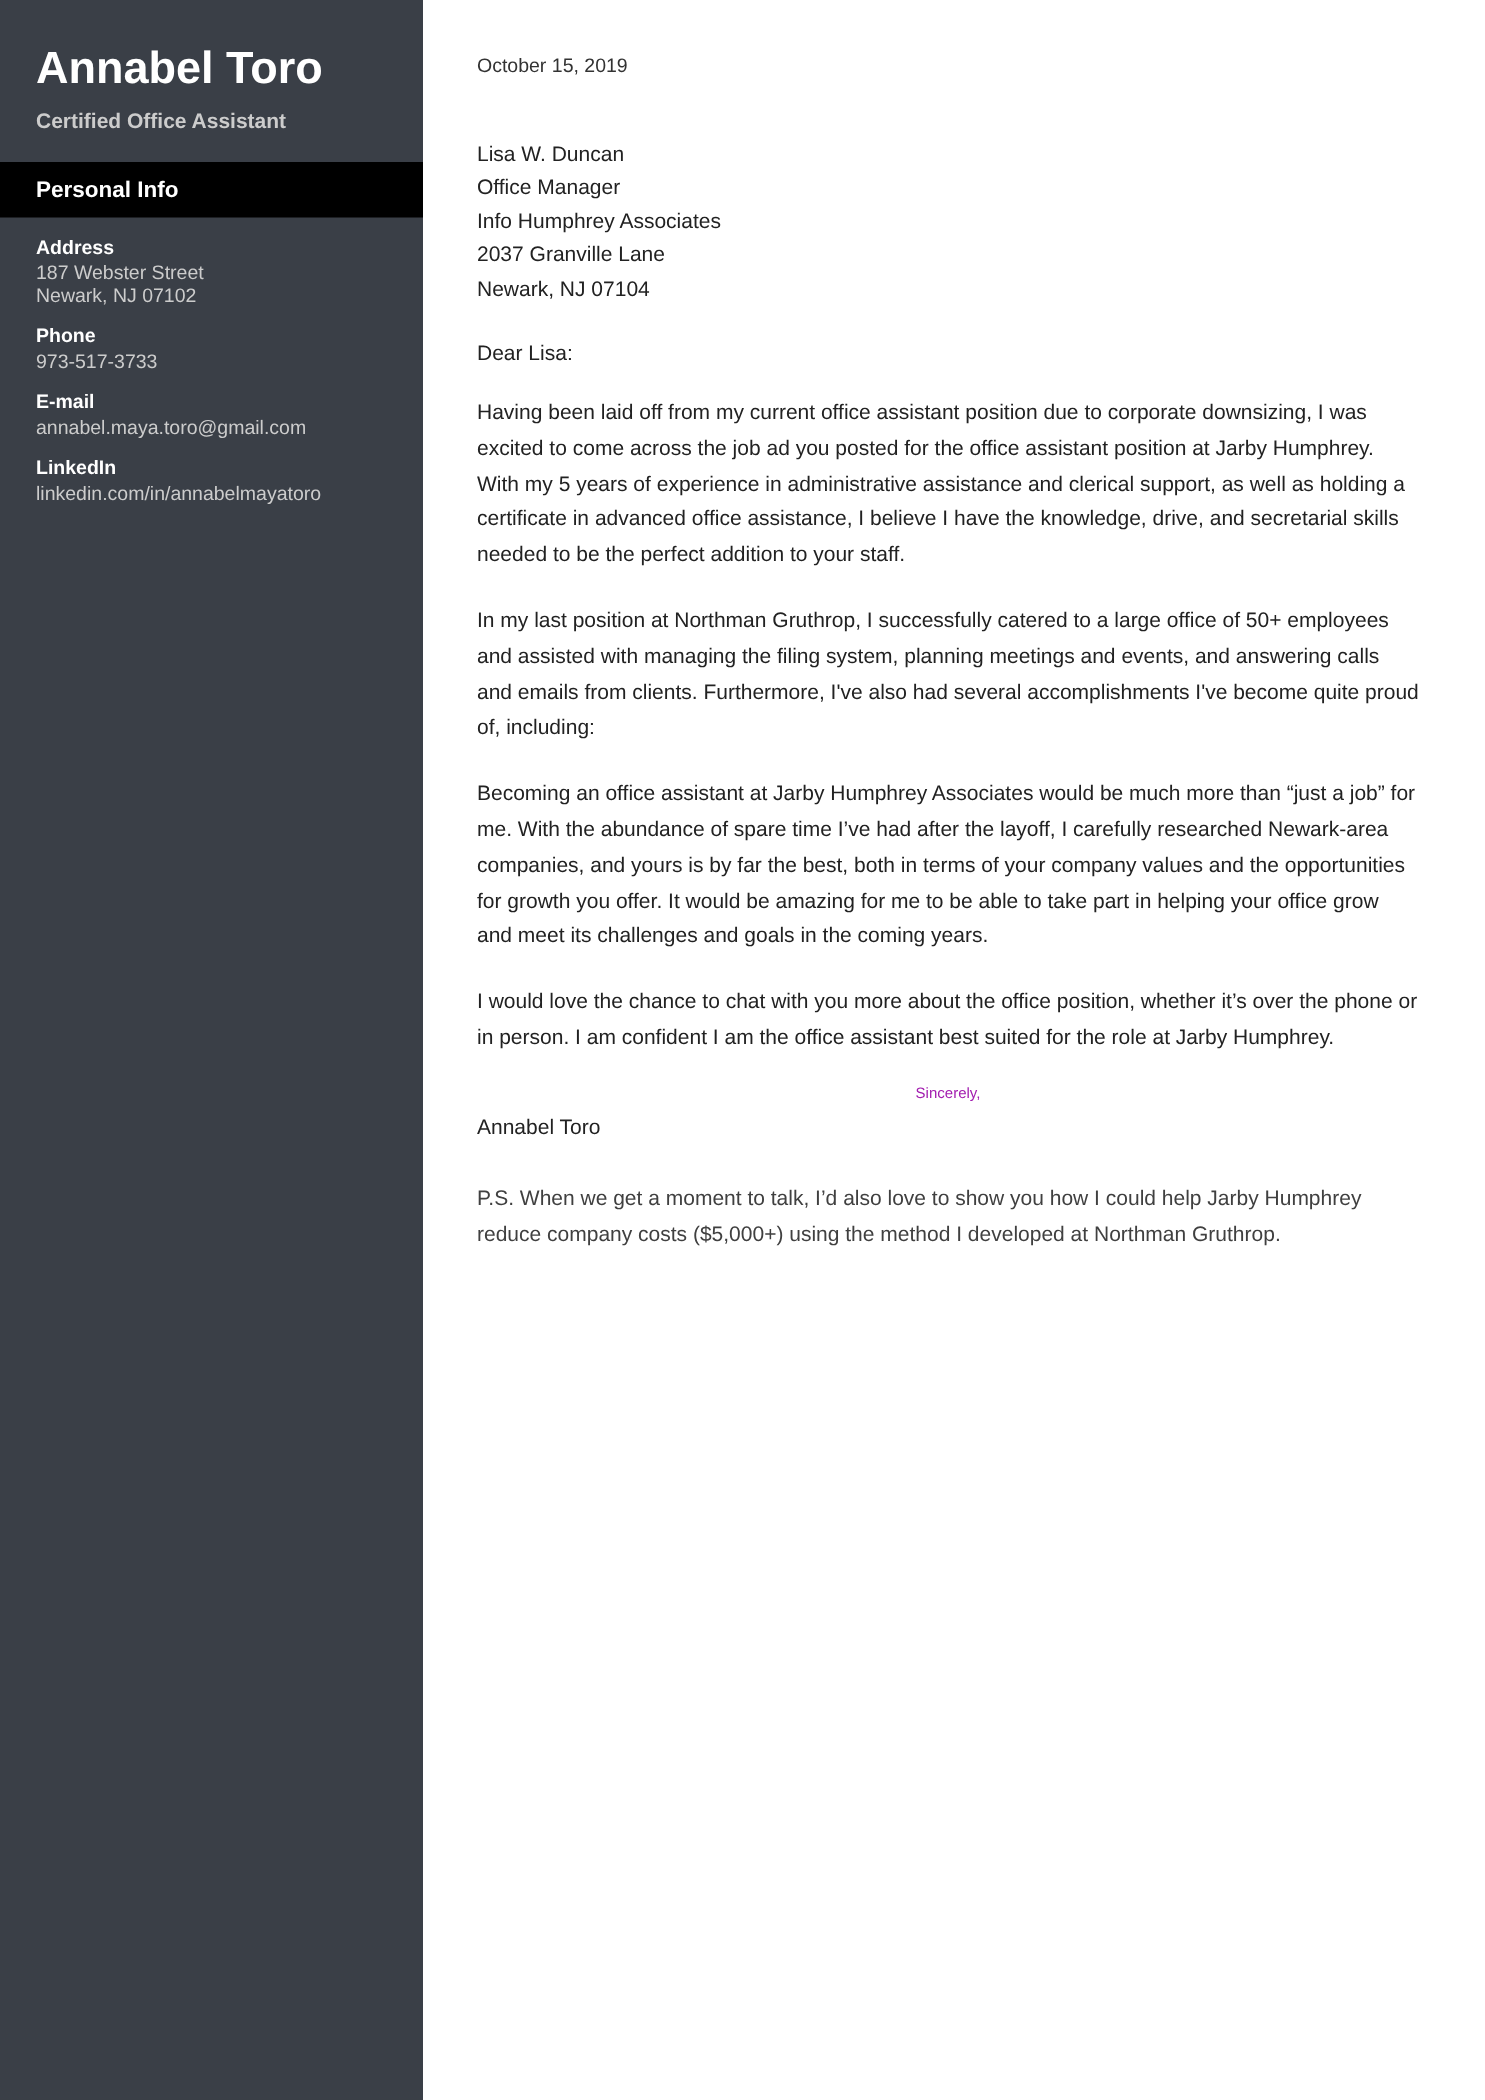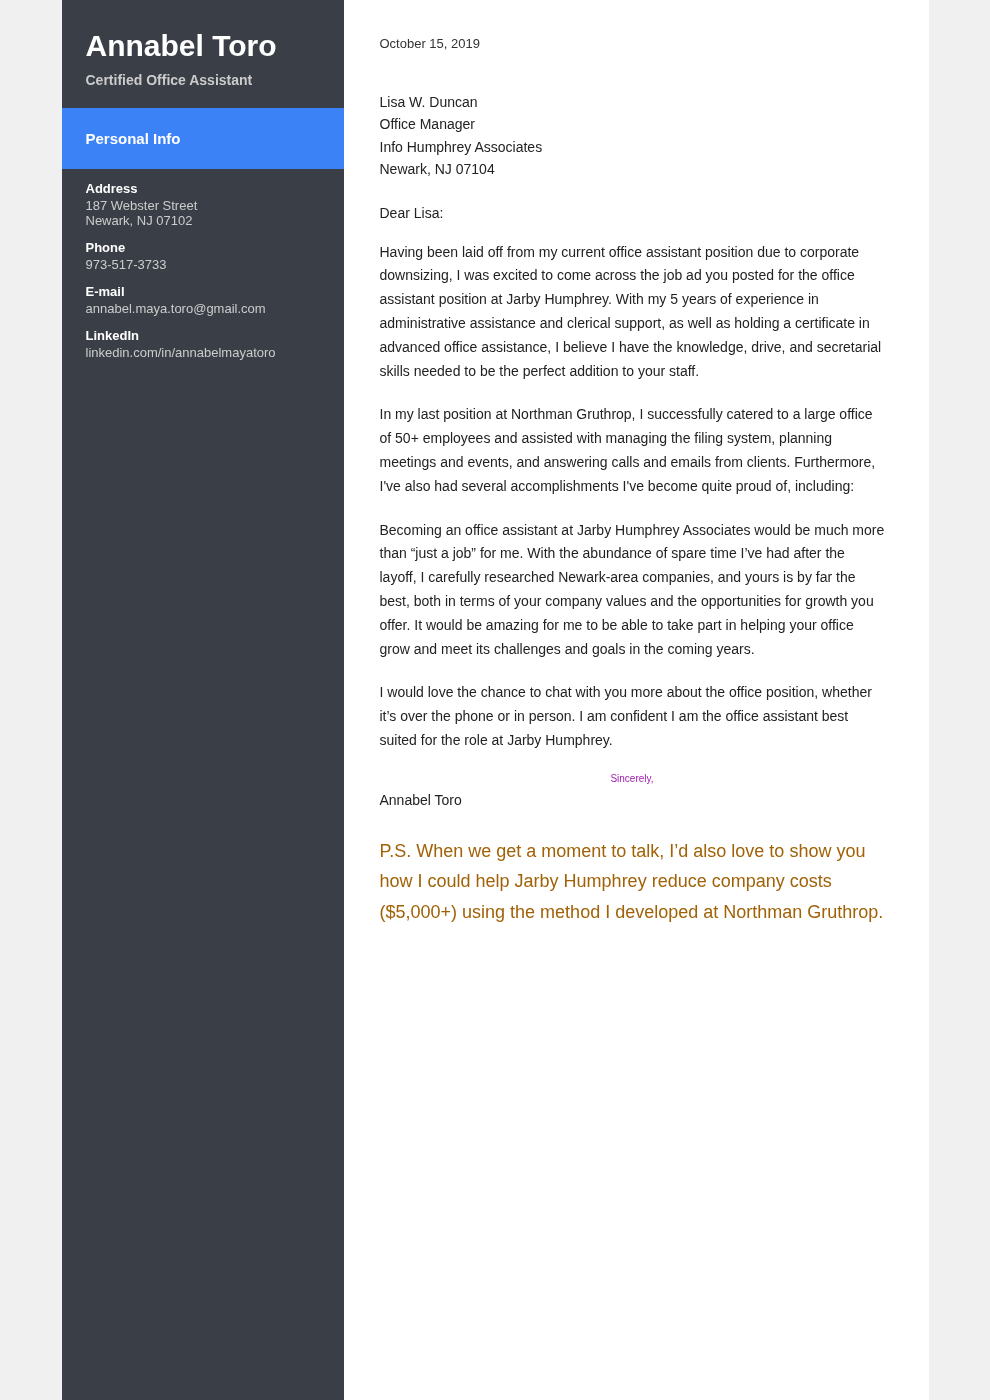--- a/index.html
+++ b/index.html
@@ -9,21 +9,21 @@
     }
     body {
       font-family: Arial, sans-serif;
       font-size: 14px;
       background: #f0f0f0;
       display: flex;
       justify-content: center;
       align-items: flex-start;
     }
     .page {
-      width: 867px;
+      width: 990px;
       min-height: 1400px;
       background: #fff;
       display: flex;
       flex-direction: row;
     }
     
     .sidebar {
       width: 282px;
       min-height: 1400px;
       background: #3a3f47;
@@ -44,25 +44,25 @@
     }
     .sidebar-title {
       font-size: 14px;
       font-weight: 700;
       color: #cccccc;
     }
     .sidebar-section {
       margin-top: 0;
     }
     .sidebar-section-title {
-      background: #3b82f6;
+      background: #000000;
       font-size: 15px;
       font-weight: 700;
       color: #ffffff;
-      padding: 22px 24px;
+      padding: 10px 24px;
       margin-bottom: 0;
     }
     .sidebar-info-block {
       padding: 0 24px 10px 24px;
     }
     .sidebar-info-label {
       font-size: 13px;
       font-weight: 700;
       color: #ffffff;
       margin-bottom: 2px;
@@ -119,22 +119,22 @@
       color: #a21caf;
       margin-bottom: 8px;
       text-align: center;
     }
     .signature {
       font-size: 14px;
       color: #222;
       margin-bottom: 28px;
     }
     .postscript {
-      font-size: 18px;
-      color: #a16207;
+      font-size: 14px;
+      color: #404040;
       line-height: 1.7;
     }
   </style>
 </head>
 <body>
 
 <div class="page">
 
   <div class="sidebar">
     <div class="sidebar-header">
@@ -160,20 +160,21 @@
     </div>
   </div>
 
   <div class="main">
     <div class="date">October 15, 2019</div>
 
     <div class="recipient-block">
       <p>Lisa W. Duncan</p>
       <p>Office Manager</p>
       <p>Info Humphrey Associates</p>
+      <p>2037 Granville Lane</p>
       <p>Newark, NJ 07104</p>
     </div>
 
     <div class="salutation">Dear Lisa:</div>
 
     <p class="body-paragraph">Having been laid off from my current office assistant position due to corporate downsizing, I was excited to come across the job ad you posted for the office assistant position at Jarby Humphrey. With my 5 years of experience in administrative assistance and clerical support, as well as holding a certificate in advanced office assistance, I believe I have the knowledge, drive, and secretarial skills needed to be the perfect addition to your staff.</p>
 
     <p class="body-paragraph">In my last position at Northman Gruthrop, I successfully catered to a large office of 50+ employees and assisted with managing the filing system, planning meetings and events, and answering calls and emails from clients. Furthermore, I've also had several accomplishments I've become quite proud of, including:</p>
 
 

